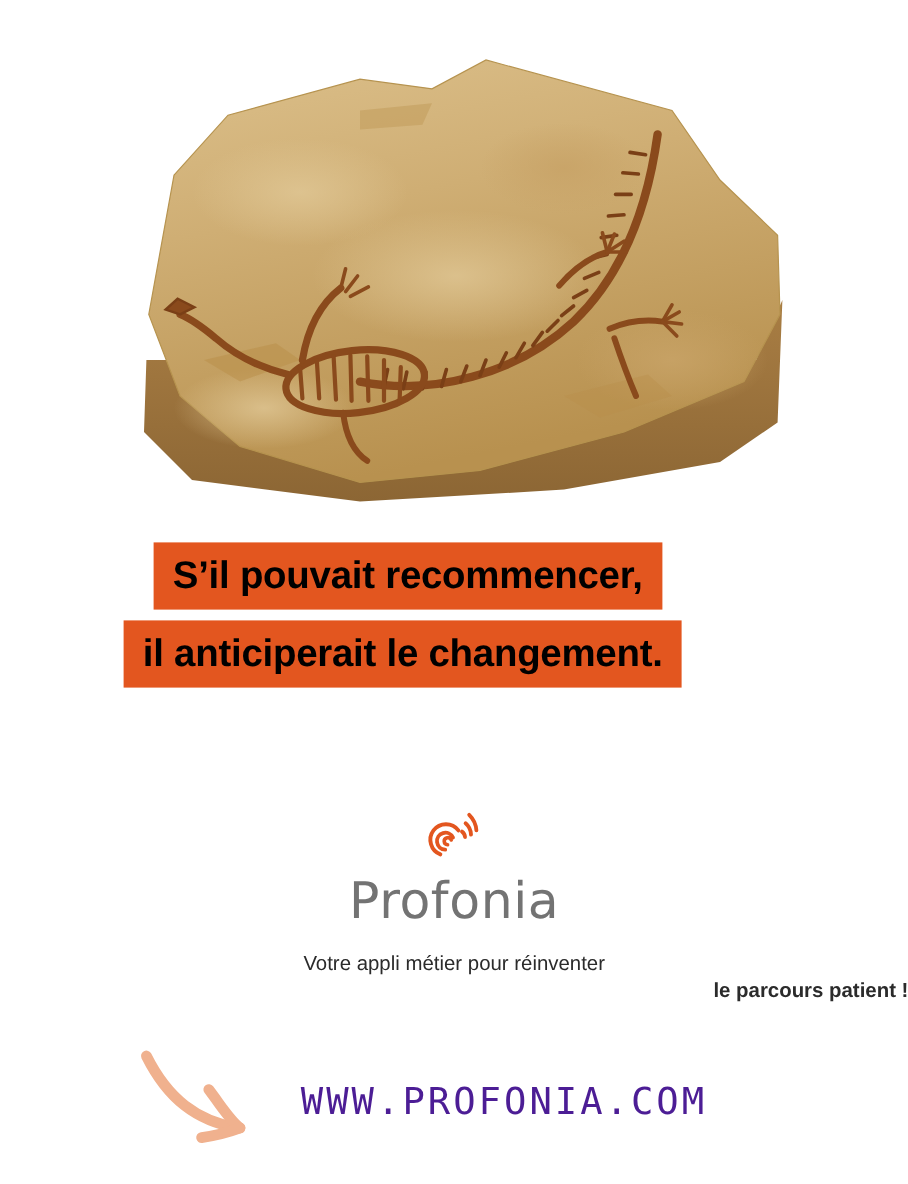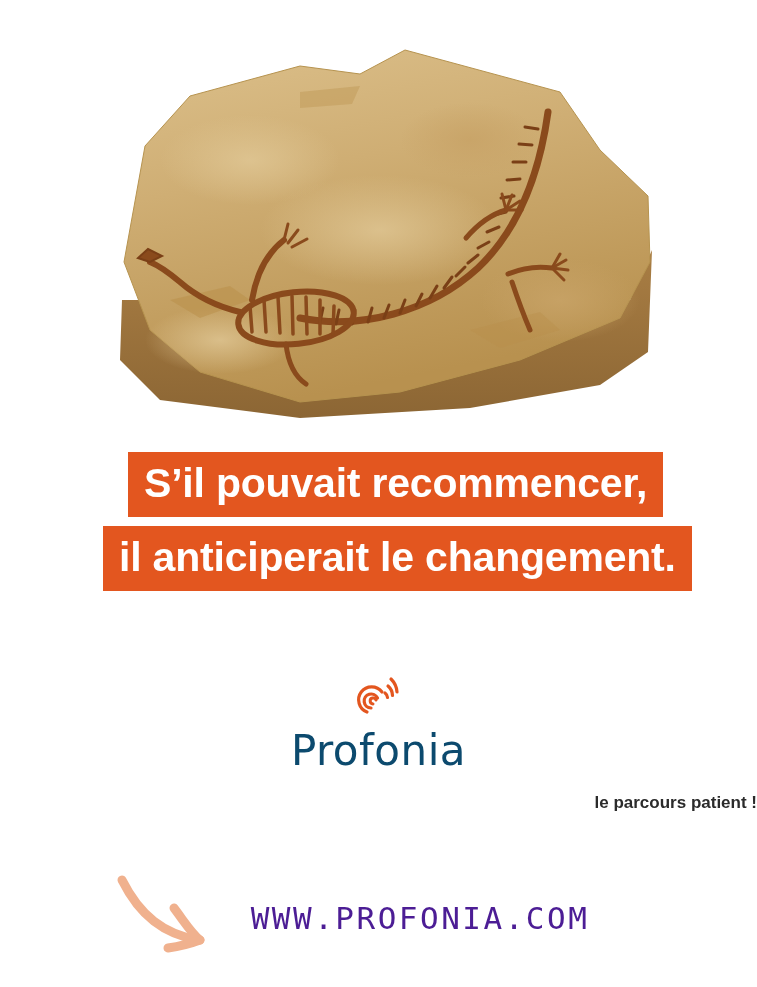--- a/index.html
+++ b/index.html
@@ -36,23 +36,23 @@
     top: 452px;
     width: 757px;
   }
   .headline-row {
     display: flex;
   }
   .headline-row.row1 { justify-content: flex-start; padding-left: 128px; }
   .headline-row.row2 { justify-content: flex-start; padding-left: 103px; margin-top: 9px; }
   .headline-band {
     background: #e3561f;
-    color: #ffffff;
+    color: #000000;
     font-weight: bold;
-    font-size: 41px;
+    font-size: 32px;
     line-height: 1;
     letter-spacing: -0.2px;
     padding: 11px 16px 13px 16px;
     white-space: nowrap;
   }
 
   
   #logo-block {
     position: absolute;
     left: 0;
@@ -60,21 +60,21 @@
     width: 757px;
     text-align: center;
   }
   #logo-mark {
     display: block;
     margin: 0 auto;
   }
   #logo-wordmark {
     margin-top: 2px;
     font-size: 42px;
-    color: #0c4a6e;
+    color: #737373;
     letter-spacing: 0.5px;
     font-family: "DejaVu Sans", sans-serif;
     font-weight: 400;
   }
 
   
   #tagline {
     position: absolute;
     left: 0;
     top: 792px;
@@ -244,20 +244,21 @@
       <path d="M34,21 a6,6 0 0,1 2.5,4.5" stroke-width="3.2"></path>
       <path d="M37,14 a13,13 0 0,1 4.5,9.5" stroke-width="3.2"></path>
       <path d="M40,7 a20,20 0 0,1 6,13" stroke-width="3.2"></path>
       <path d="M22,32 a3,3 0 1,1 3,-4" stroke-width="3"></path>
     </g>
   </svg>
   <div id="logo-wordmark">Profonia</div>
 </div>
 
 <div id="tagline">
+  <div class="tagline-line1">Votre appli métier pour réinventer</div>
   <div class="tagline-line2">le parcours patient !</div>
 </div>
 
 <div id="url-row">
   <svg id="arrow-svg" width="110" height="90" viewBox="0 0 110 90">
     <g fill="none" stroke="#f0b18e" stroke-width="9" stroke-linecap="round">
       <path d="M10,12 C28,48 52,66 86,72"></path>
       <path d="M62,40 C74,56 80,66 88,72"></path>
       <path d="M56,80 C70,78 80,75 88,72"></path>
     </g>

